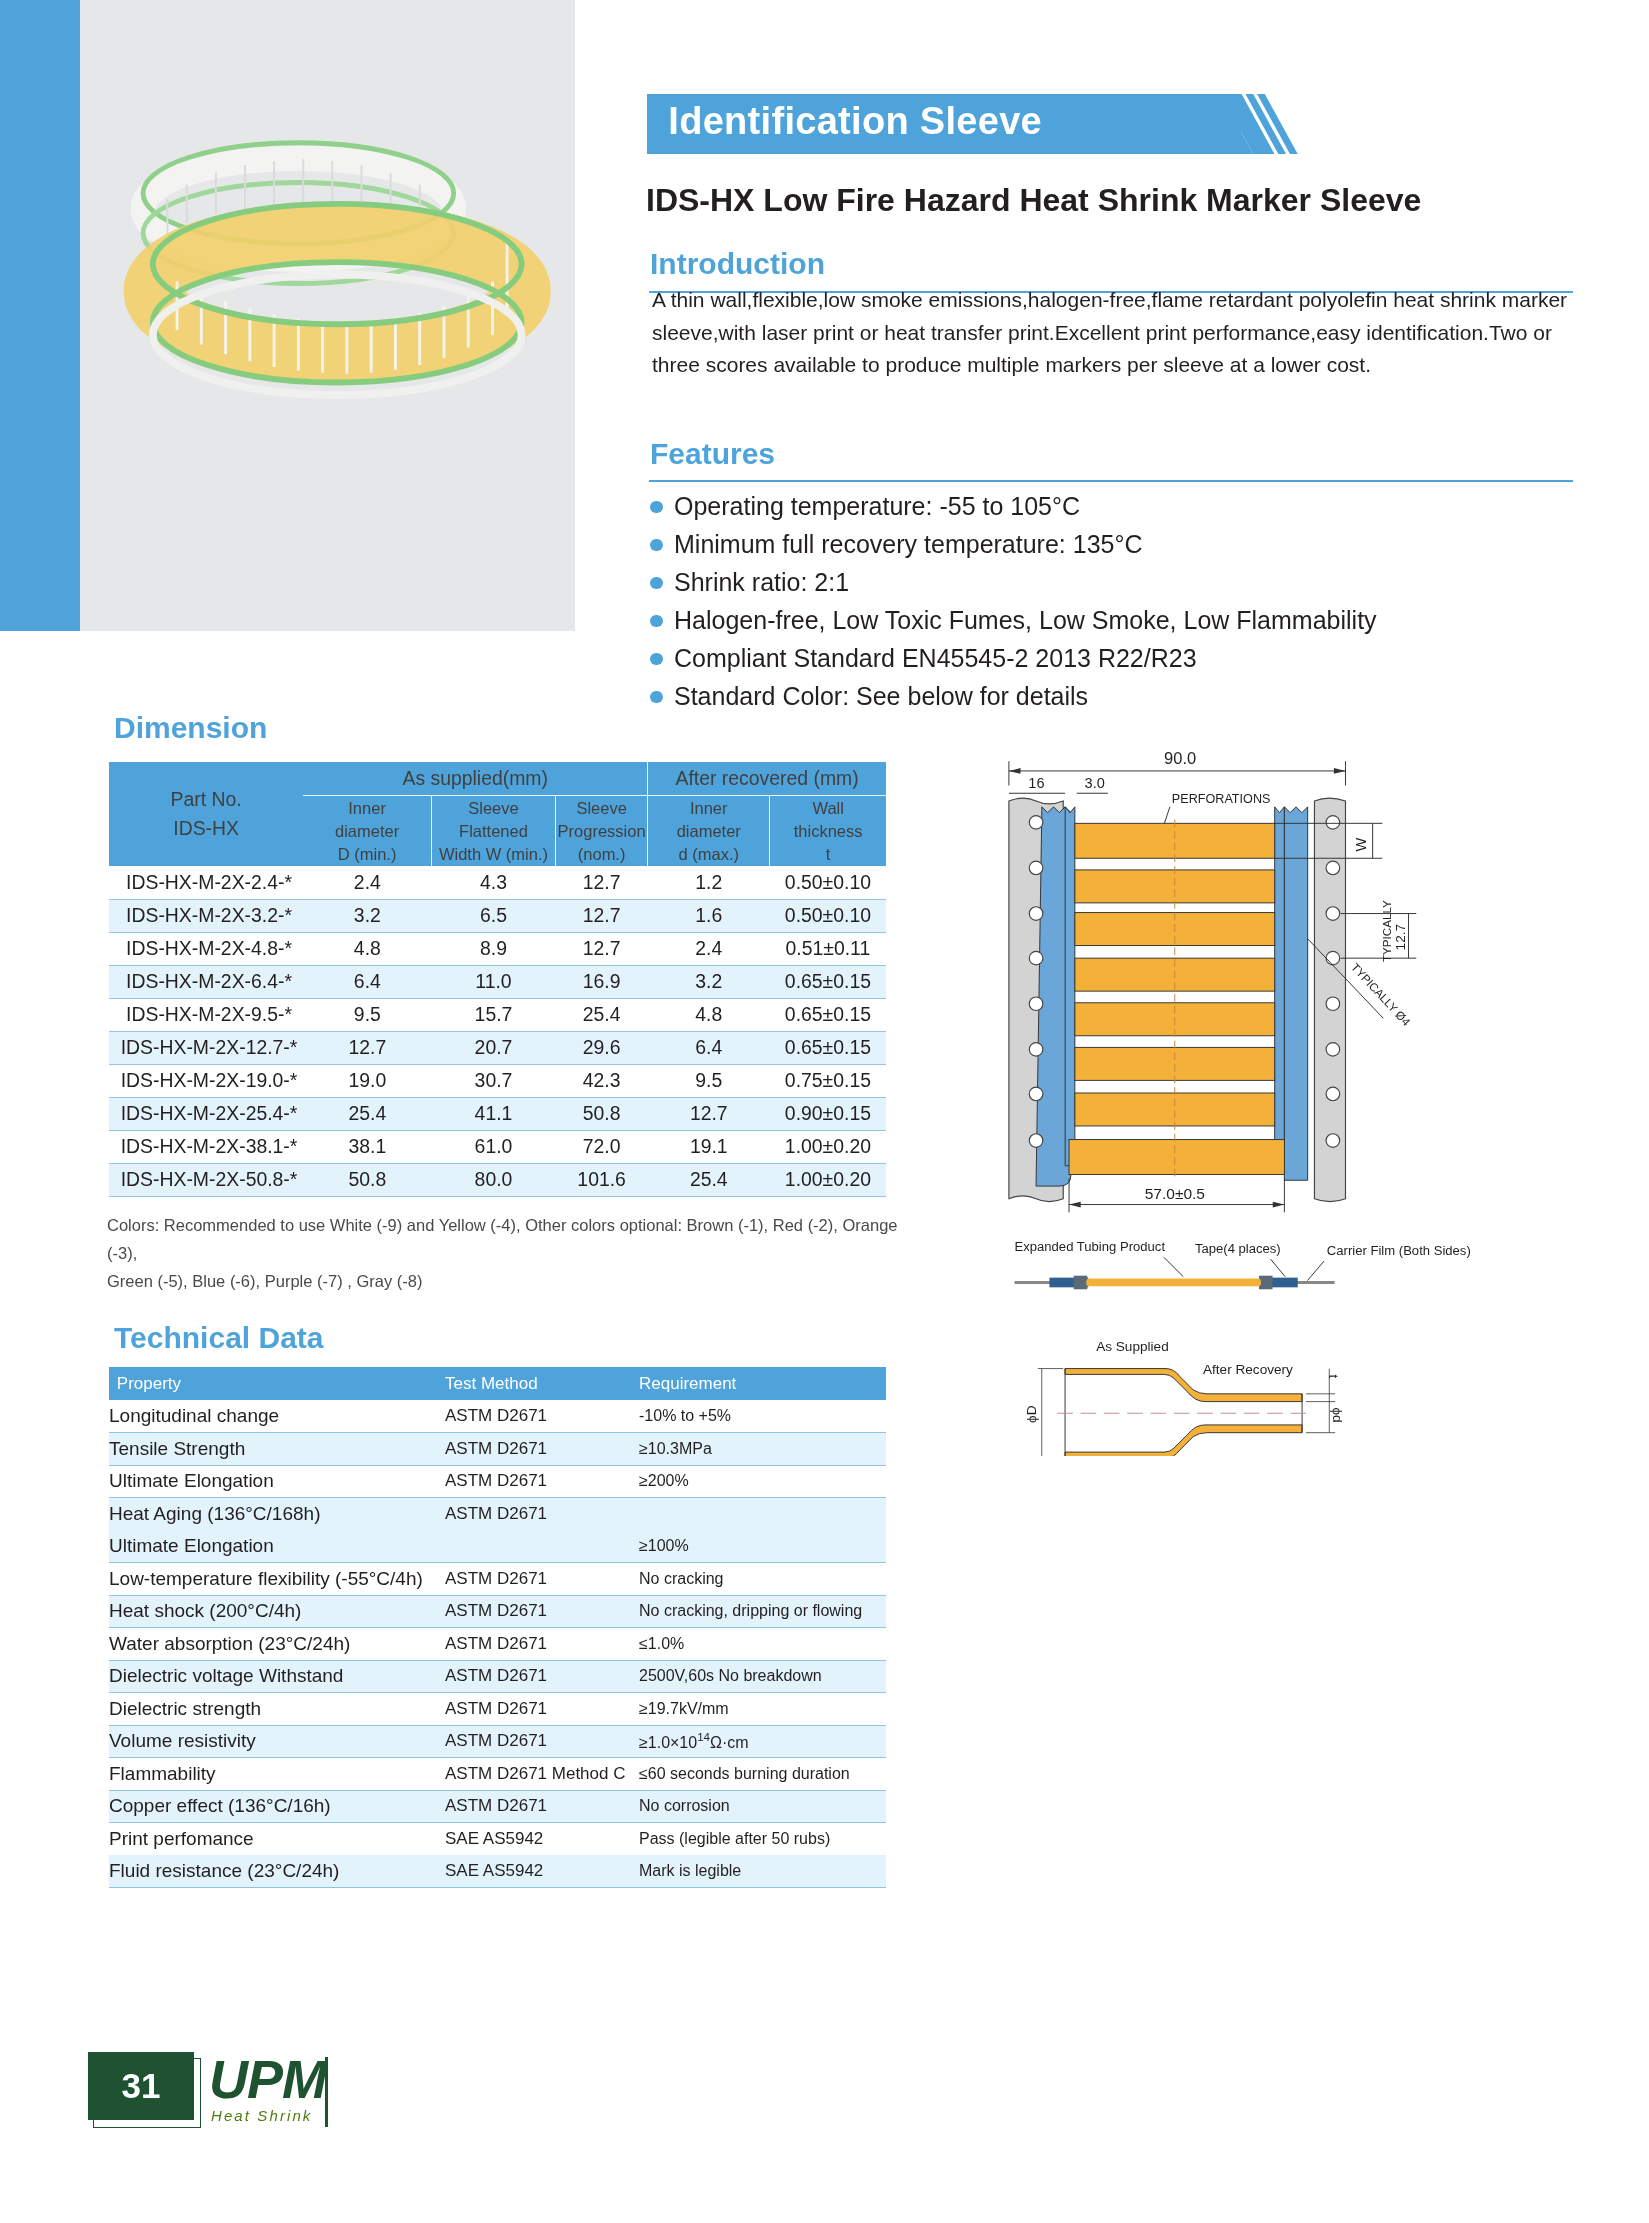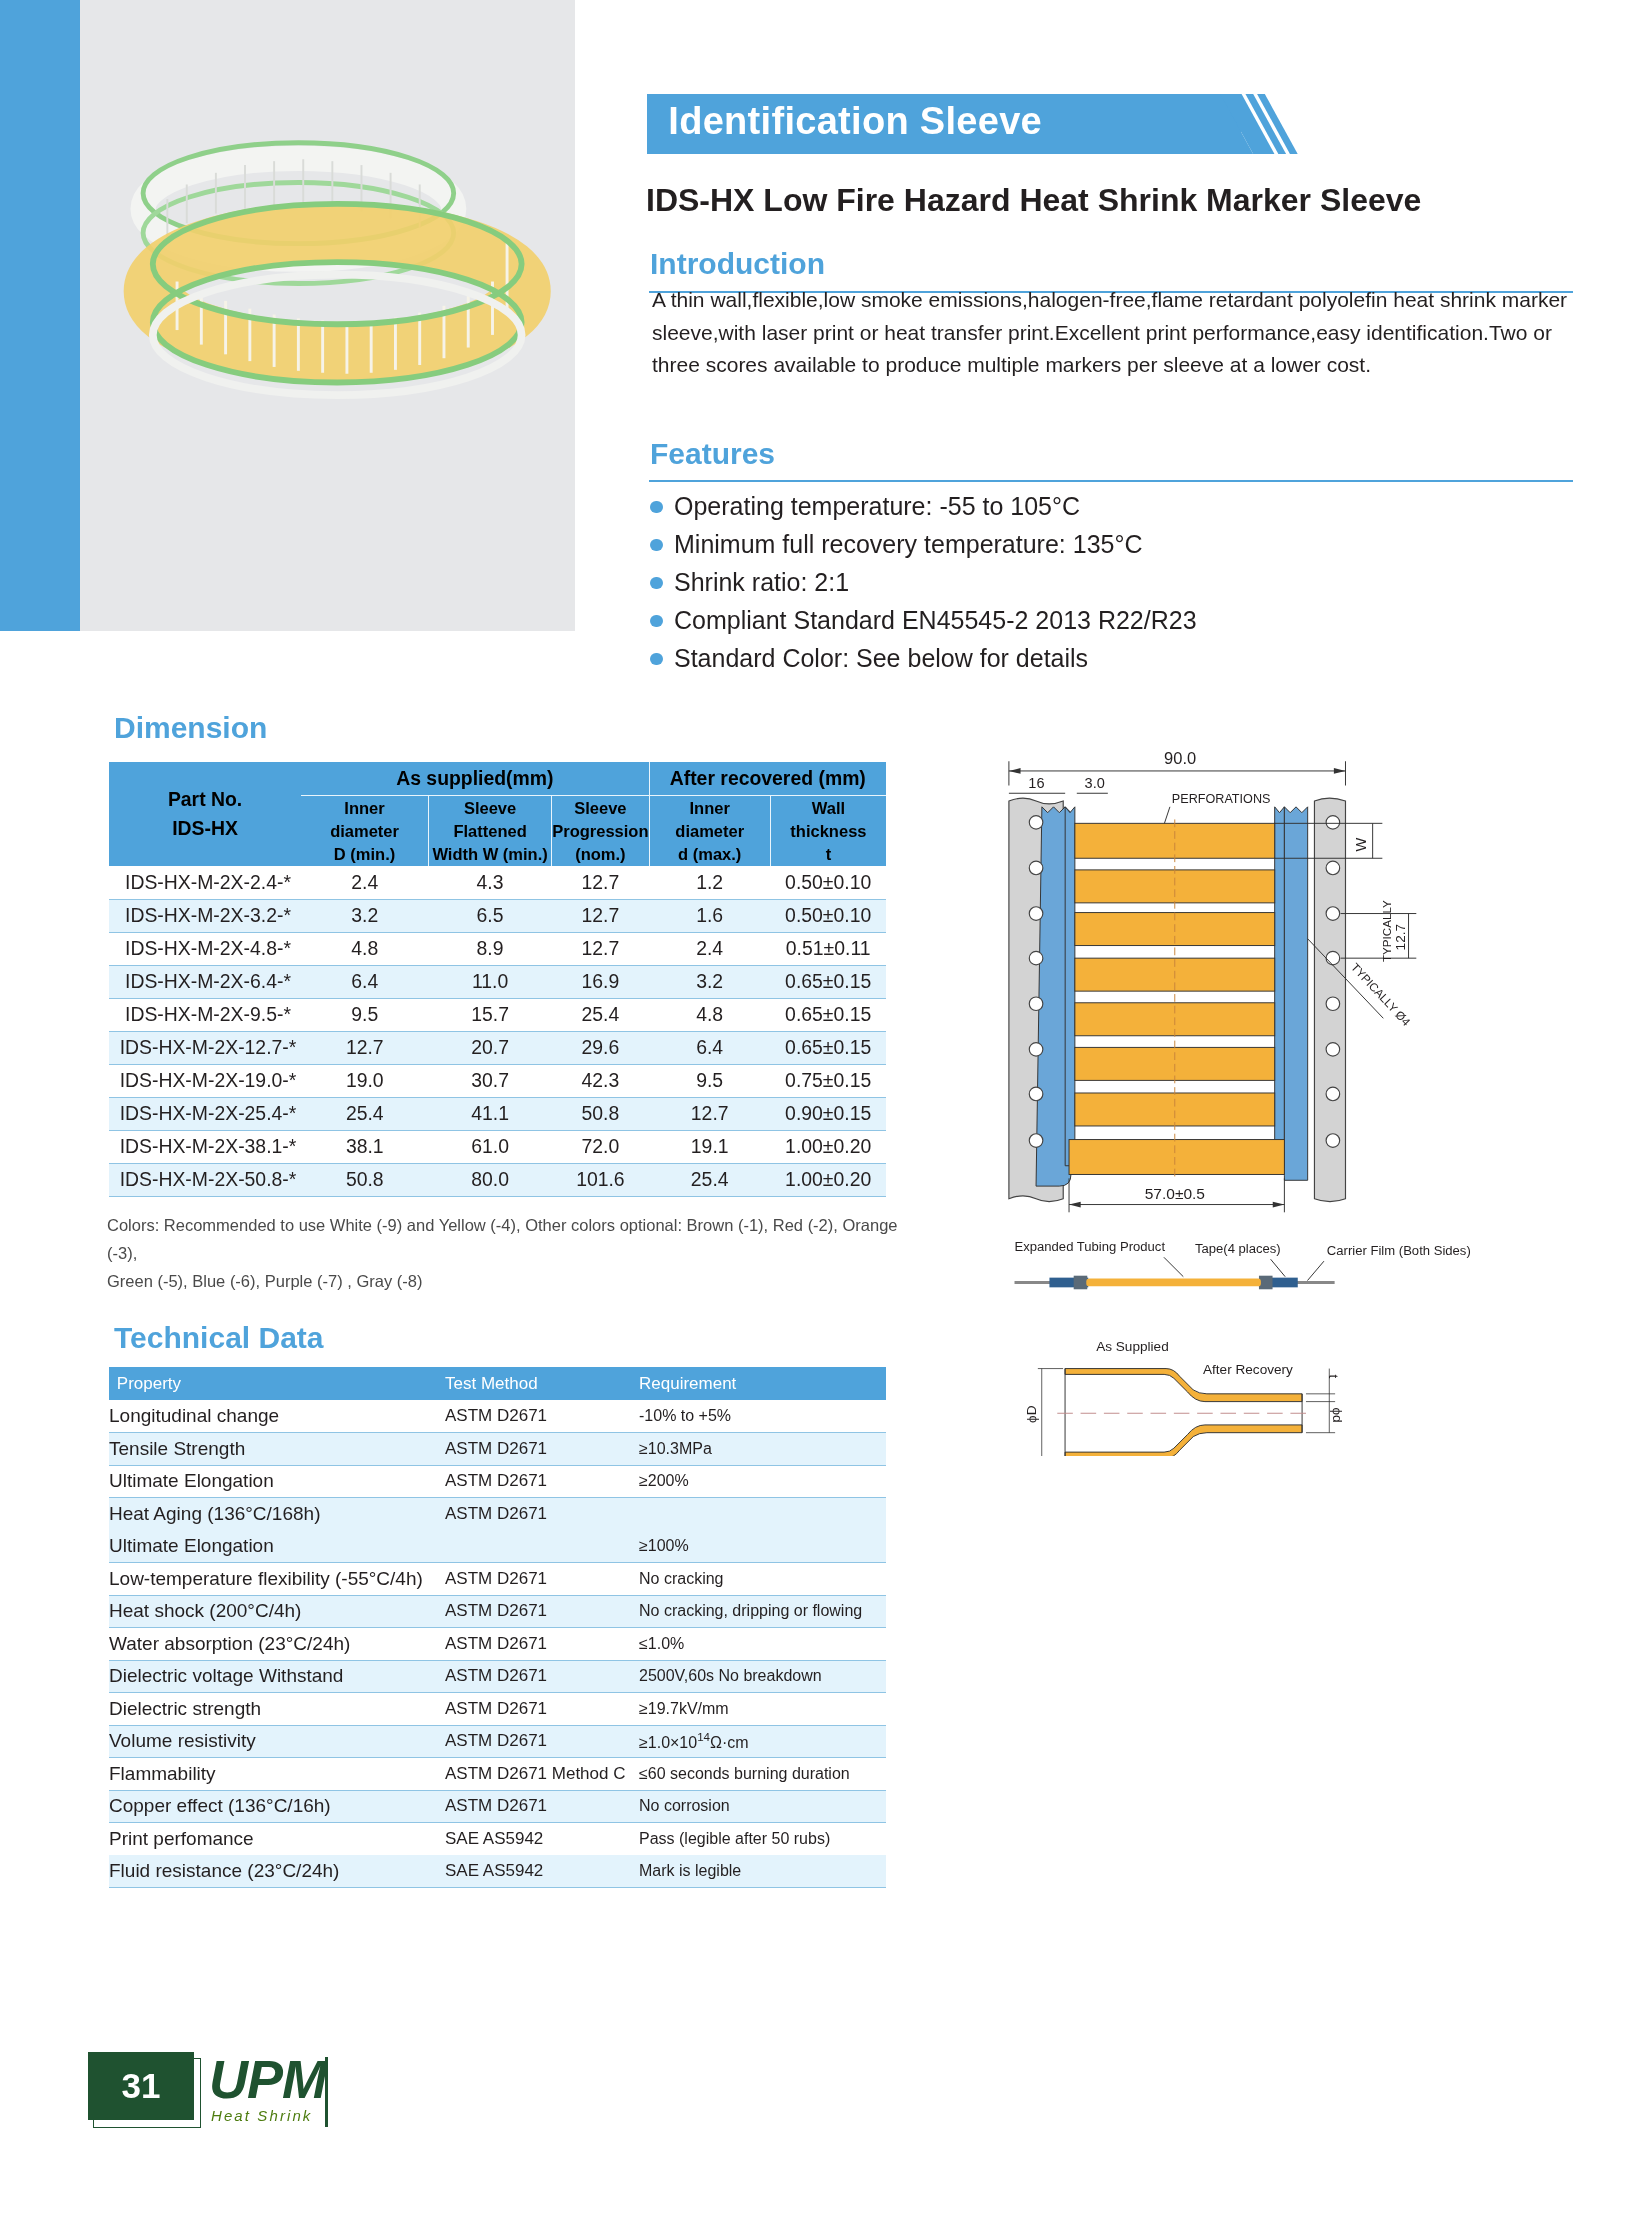--- a/index.html
+++ b/index.html
@@ -30,21 +30,21 @@
 
   #feat-h { left: 650px; top: 437px; }
   #feat-rule { left: 649px; top: 480px; width: 924px; }
   #feat-list { left: 650px; top: 487px; list-style: none; }
   #feat-list li { position: relative; height: 38px; line-height: 38px; font-size: 25px; padding-left: 24px; white-space: nowrap; }
   #feat-list li .dot { position: absolute; left: 0; top: 13.6px; width: 12.6px; height: 12.6px; border-radius: 50%; background: #4fa3db; }
 
   
   #dim-h { left: 114px; top: 711px; }
   #dim-table { left: 109px; top: 762px; width: 777px; border-collapse: collapse; font-size: 19.4px; }
-  #dim-table th { background: #4fa3db; color: #000000; font-weight: bold; text-align: center; }
+  #dim-table th { background: #4fa3db; color: #404040; font-weight: normal; text-align: center; }
   #dim-table .hdr1 th { height: 33px; font-size: 19.4px; }
   #dim-table .hdr2 th { font-size: 16.5px; line-height: 23px; border-top: 1.9px solid #e9f5fc; vertical-align: top; padding-top: 1.9px; height: 64px; }
   #dim-table .hdr2 th + th { border-left: 1.9px solid #e9f5fc; }
   #dim-table .hdr1 th.after { border-left: 1.9px solid #e9f5fc; }
   #dim-table .hdr1 th.partno { line-height: 29px; vertical-align: middle; }
   #dim-table td { height: 33px; text-align: center; font-size: 19.4px; color: #231f20; border-bottom: 1.9px solid #8fc4e4; }
   #dim-table tbody tr:nth-child(even) td { background: #e3f3fc; }
   #dim-table td.pn { padding-left: 5.8px; }
 
   #order-note { left: 107px; top: 1211px; width: 805px; font-size: 16.5px; line-height: 28px; color: #4a4a4a; }
@@ -141,20 +141,21 @@
 <div id="intro-h" class="abs section-h">Introduction</div>
 <div id="intro-rule" class="abs rule"></div>
 <div id="intro-p" class="abs">A thin wall,flexible,low smoke emissions,halogen-free,flame retardant polyolefin heat shrink marker sleeve,with laser print or heat transfer print.Excellent print performance,easy identification.Two or three scores available to produce multiple markers per sleeve at a lower cost.</div>
 
 <div id="feat-h" class="abs section-h">Features</div>
 <div id="feat-rule" class="abs rule"></div>
 <ul id="feat-list" class="abs">
   <li><span class="dot"></span><span>Operating temperature: -55 to 105°C</span></li>
   <li><span class="dot"></span><span>Minimum full recovery temperature: 135°C</span></li>
   <li><span class="dot"></span><span>Shrink ratio: 2:1</span></li>
+  <li><span class="dot"></span><span>Halogen-free, Low Toxic Fumes, Low Smoke, Low Flammability</span></li>
   <li><span class="dot"></span><span>Compliant Standard EN45545-2 2013 R22/R23</span></li>
   <li><span class="dot"></span><span>Standard Color: See below for details</span></li>
 </ul>
 
 <div id="dim-h" class="abs section-h">Dimension</div>
 <table id="dim-table" class="abs">
   <colgroup>
     <col style="width:194px">
       <col style="width:128px">
       <col style="width:124px">

